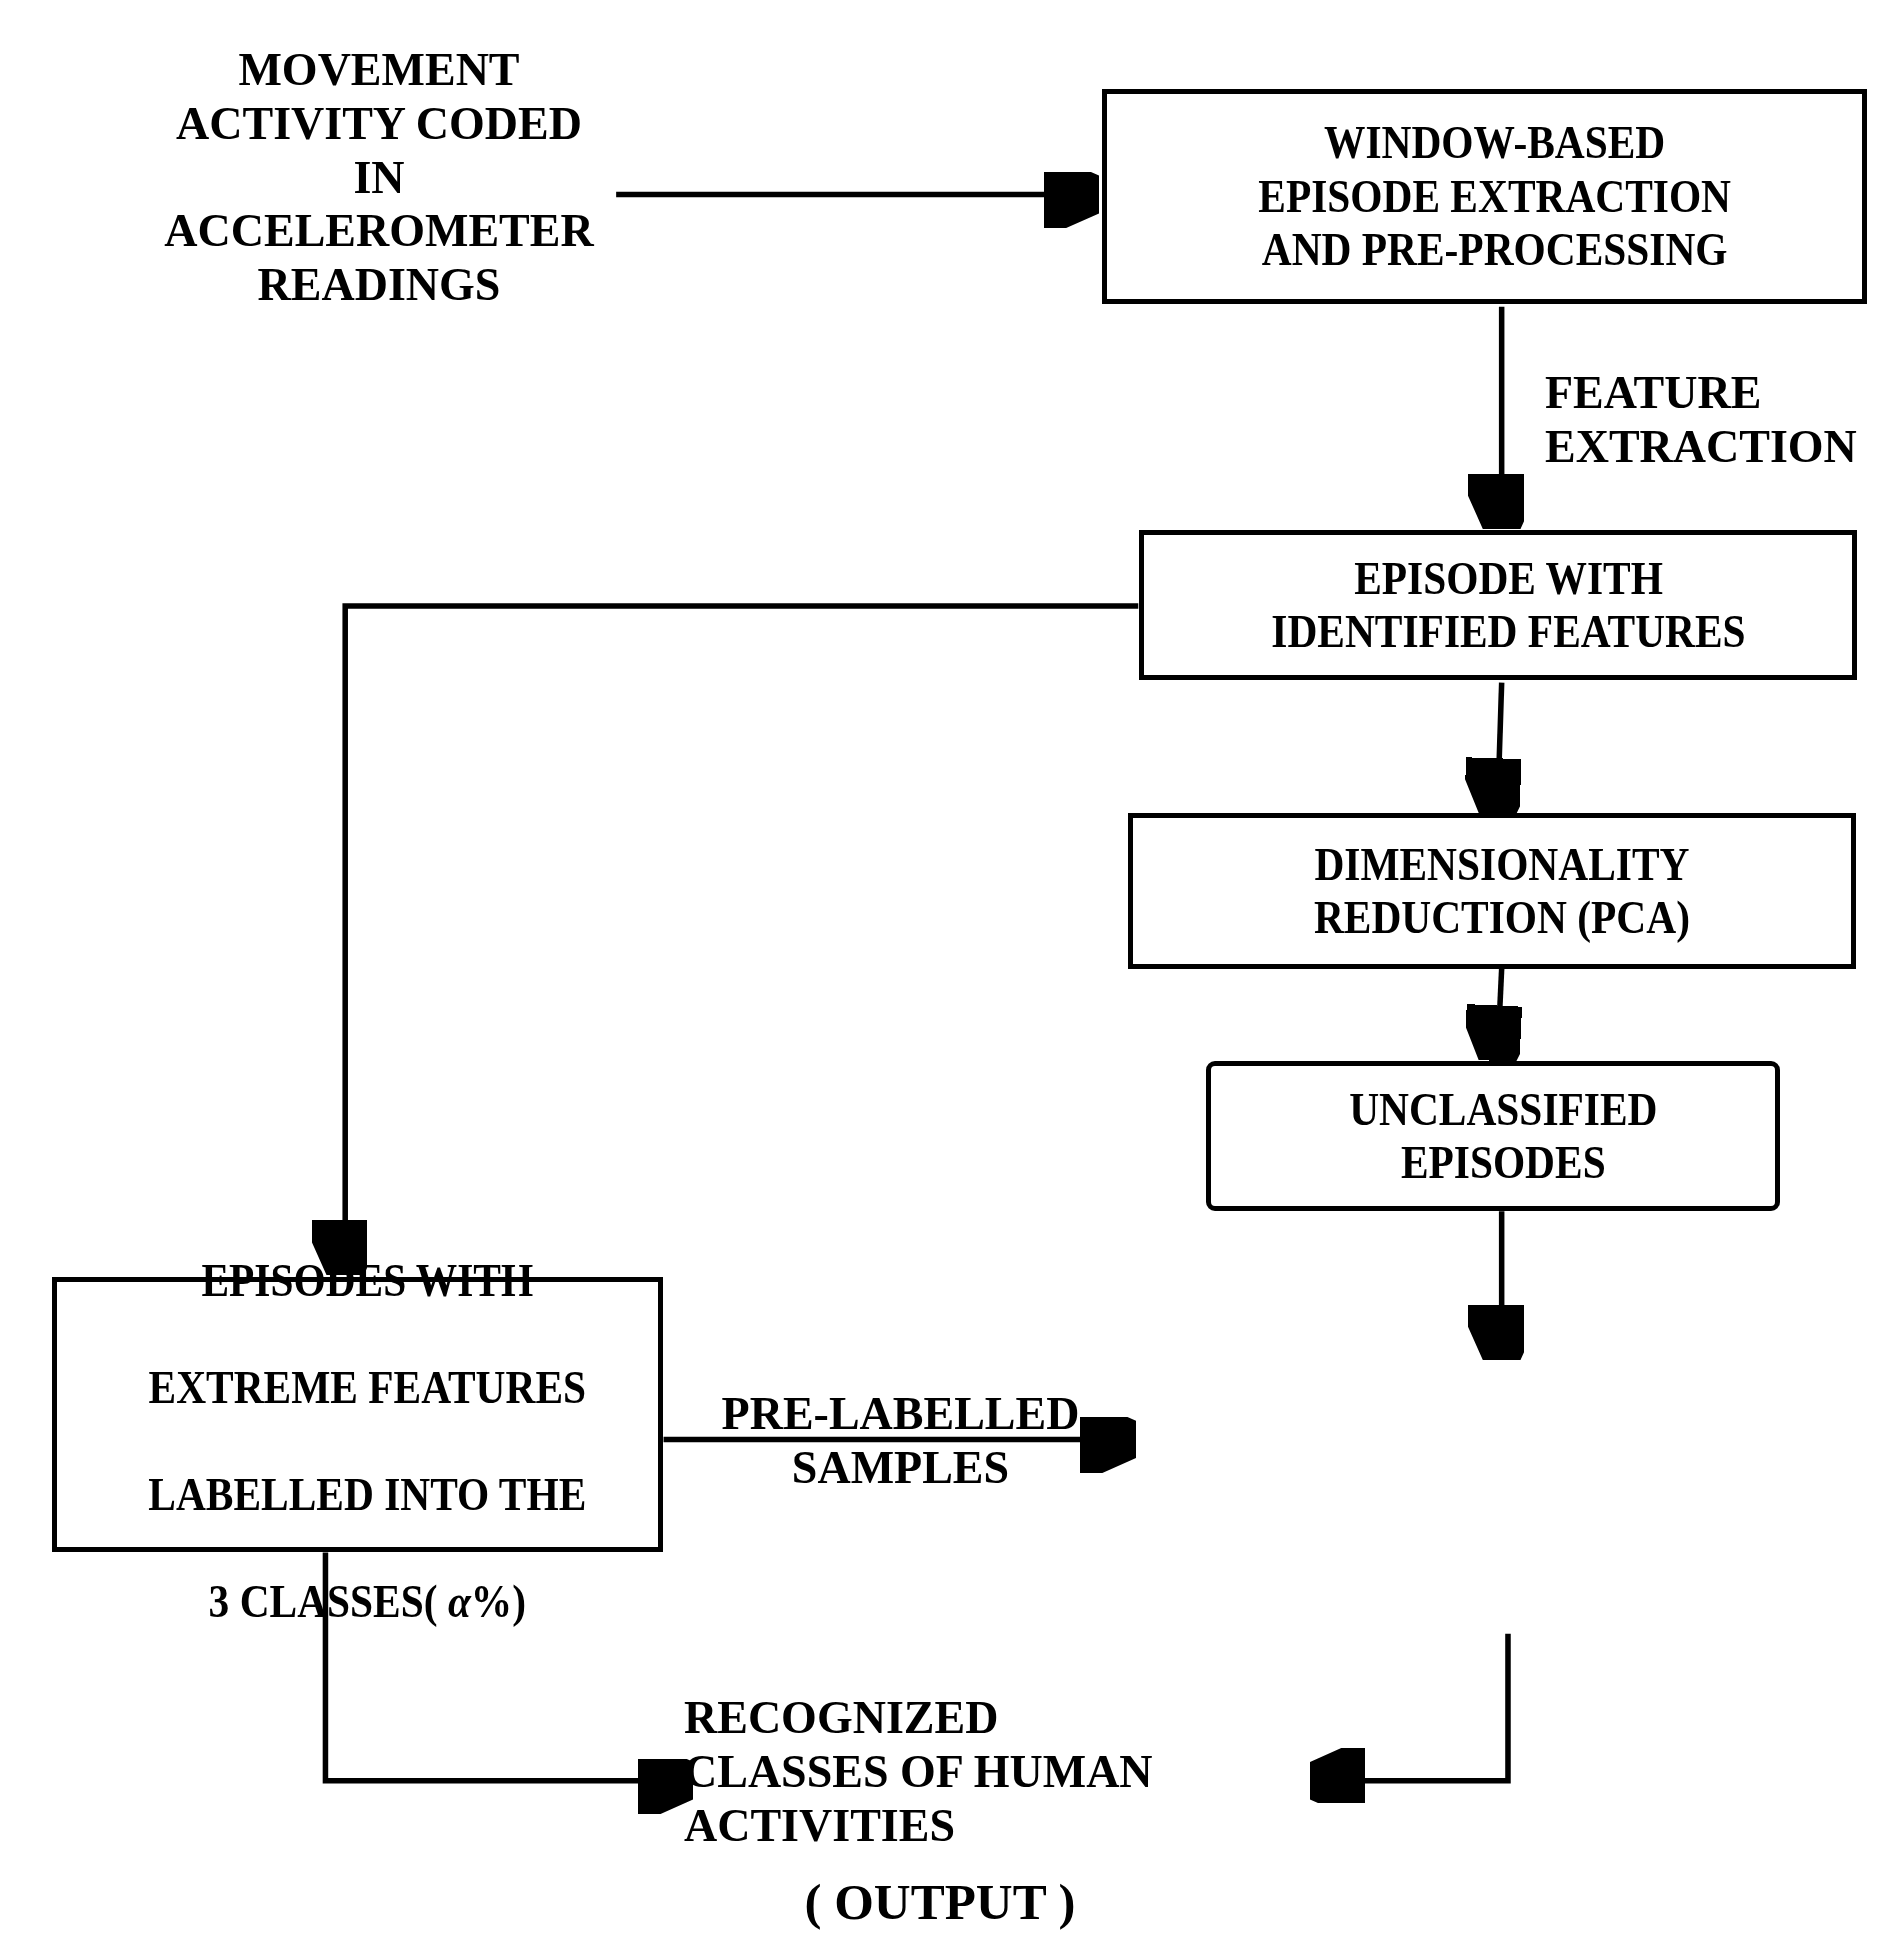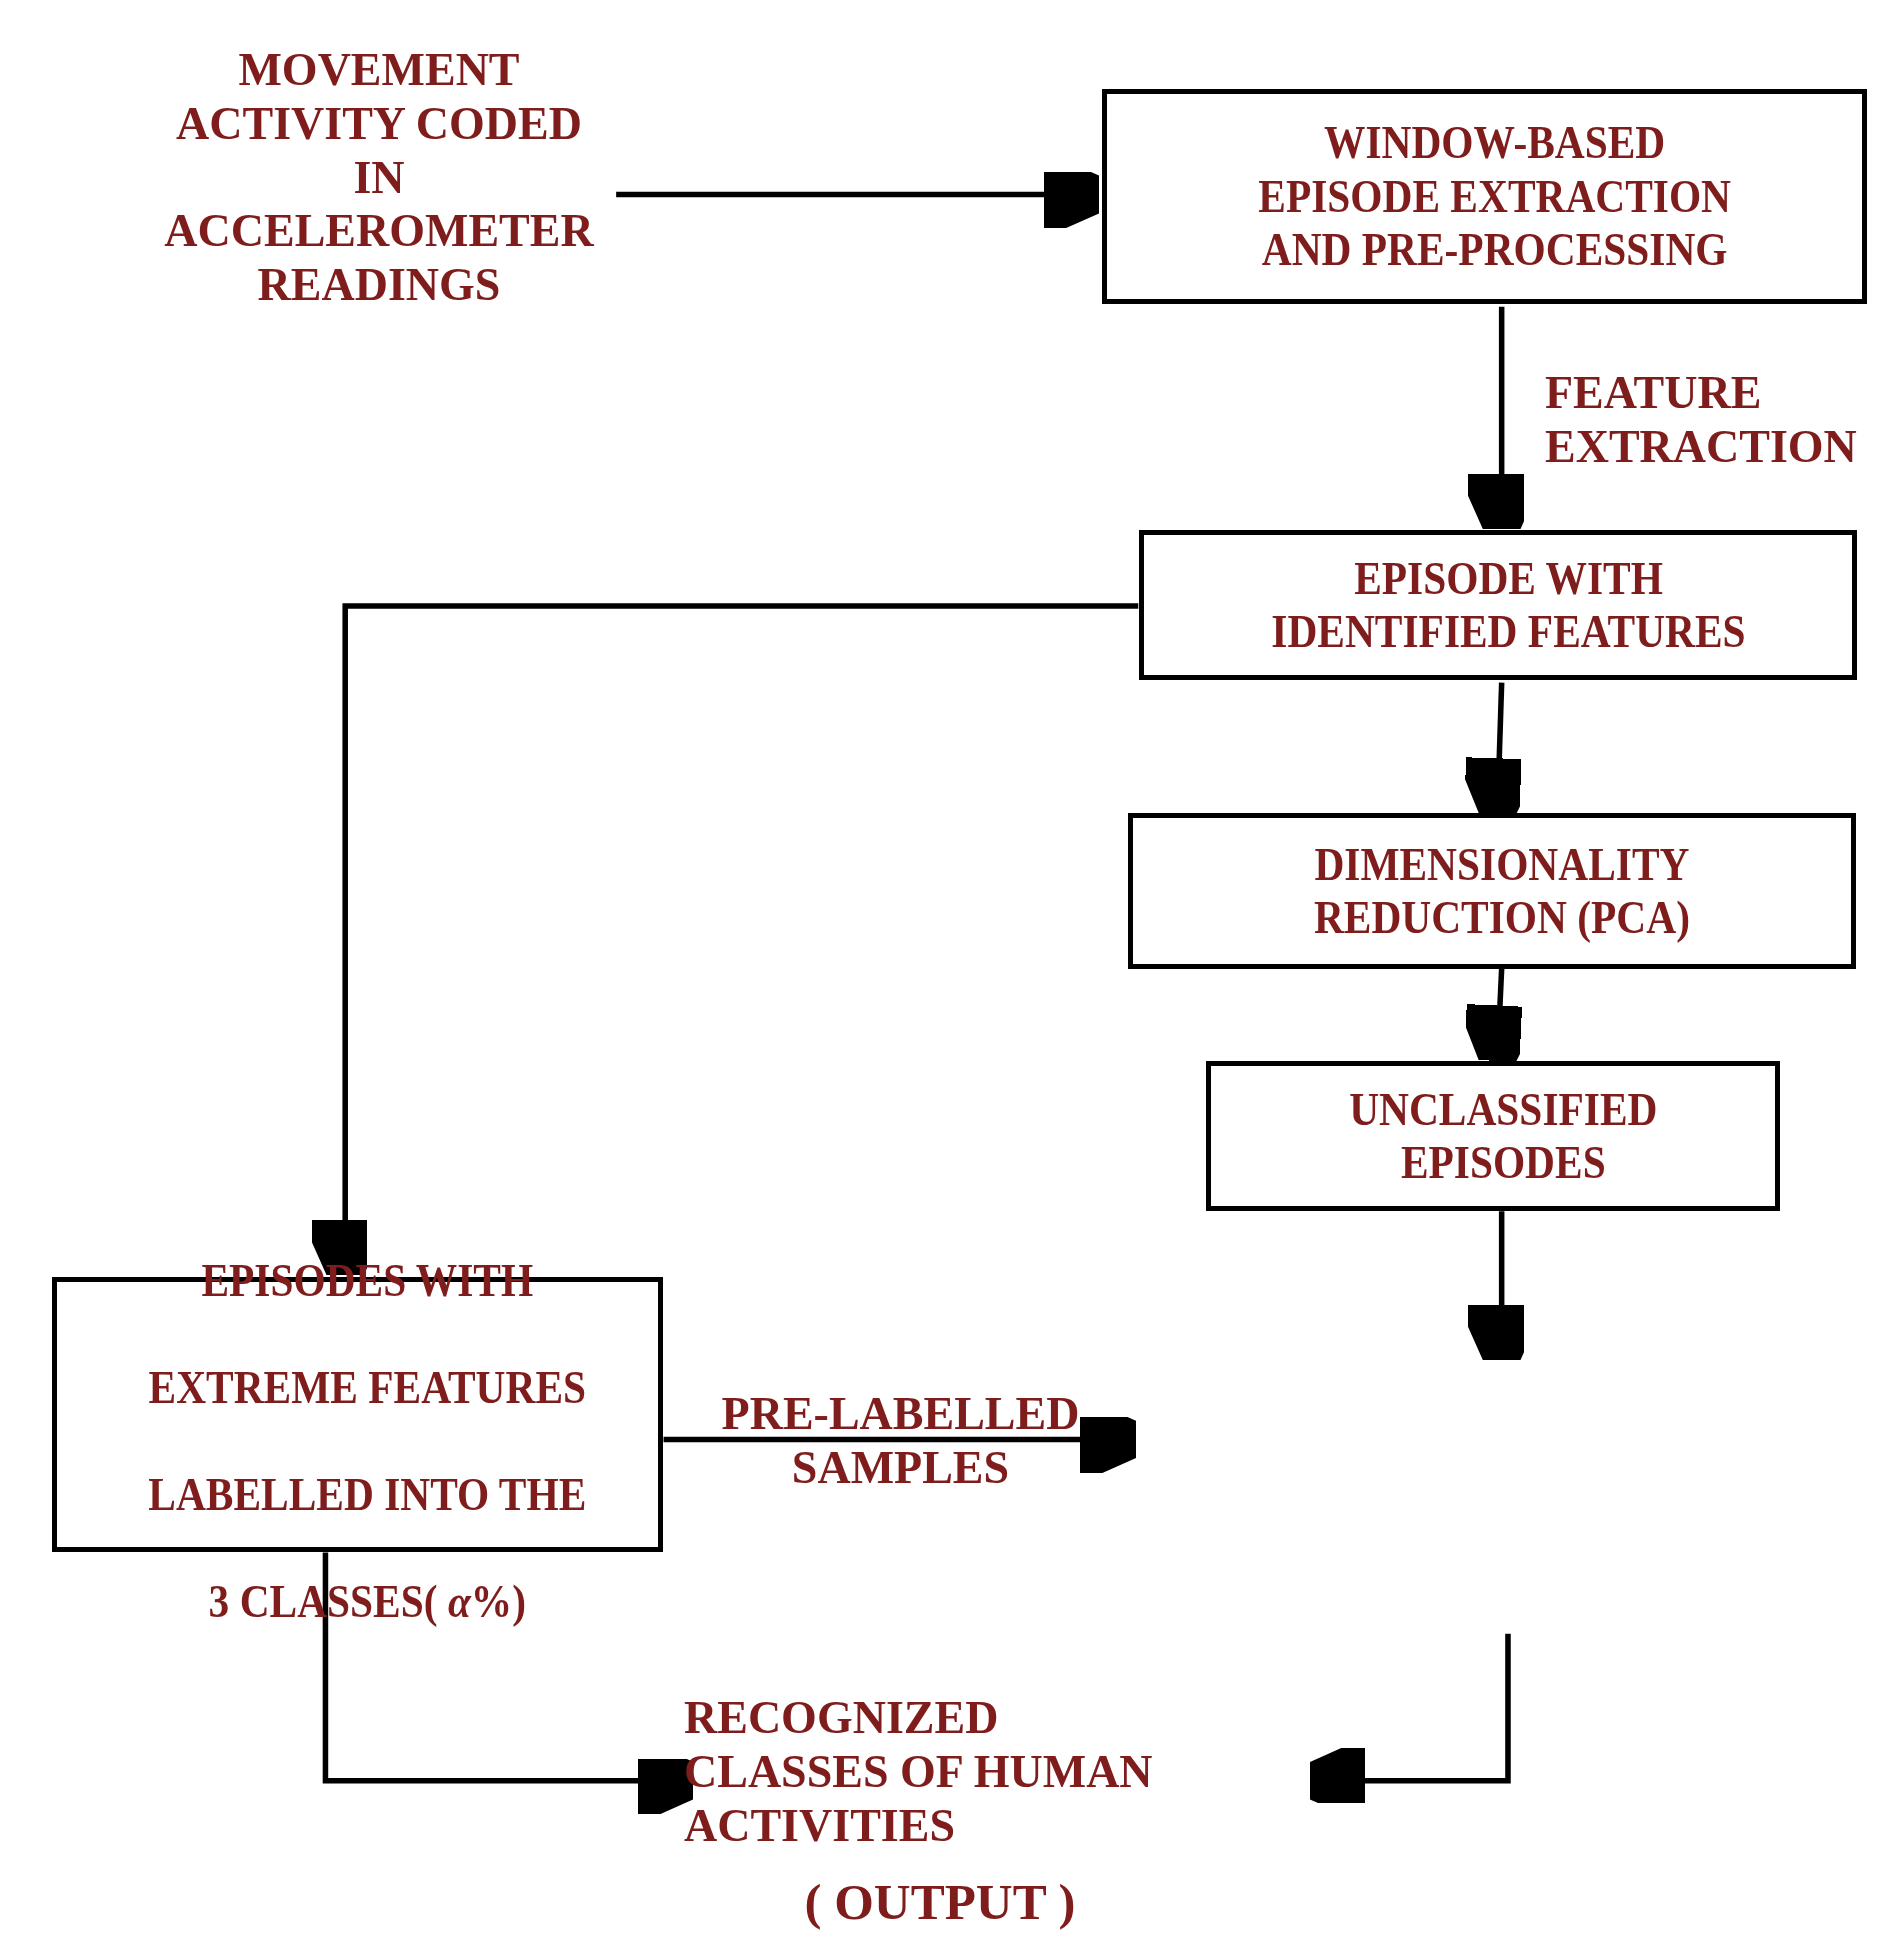--- a/index.html
+++ b/index.html
@@ -2,21 +2,21 @@
 <html style="font-size:12.6px"><head>
 <meta charset="utf-8">
 <style>
   html,body{margin:0;padding:0;background:#ffffff;}
   #stage{
     position:relative;
     width:1899px;
     height:1957px;
     background:#ffffff;
     font-family:"Liberation Serif","DejaVu Serif",serif;
-    color:#7f1d1d;
+    color:#000000;
     overflow:hidden;
   }
   
   .box{
     position:absolute;
     box-sizing:border-box;
     border:5.5px solid #000;
     background:#fff;
     display:flex;
     align-items:center;
@@ -98,21 +98,21 @@
   <div class="box" style="left:1139px; top:530px; width:718px; height:150px;">
     <span class="txt">EPISODE WITH
 IDENTIFIED FEATURES</span>
   </div>
 
   <div class="box" style="left:1128px; top:813px; width:728px; height:156px;font-family:Liberation Serif, serif;">
     <span class="txt">DIMENSIONALITY
 REDUCTION (PCA)</span>
   </div>
 
-  <div class="box" style="left:1206px; top:1061px; width:574px; height:150px;">
+  <div class="box" style="left:1206px; top:1061px; width:574px; height:150px;border-radius:9px;">
     <span class="txt">UNCLASSIFIED
 EPISODES</span>
   </div>
 
   <div class="box" style="left:52px; top:1277px; width:611px; height:275px;">
     <span class="txt">
       <span>EPISODES WITH</span><br>
       <span>EXTREME FEATURES</span><br>
       <span>LABELLED INTO THE</span><br>
       <span>3 CLASSES( </span><span class="alpha">α</span><span>%)</span>

